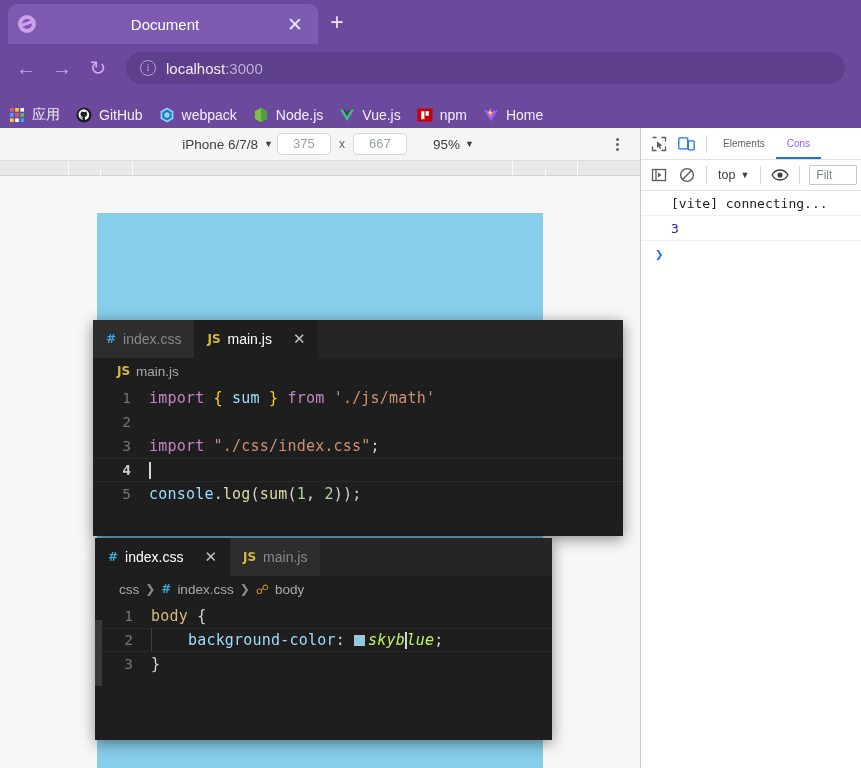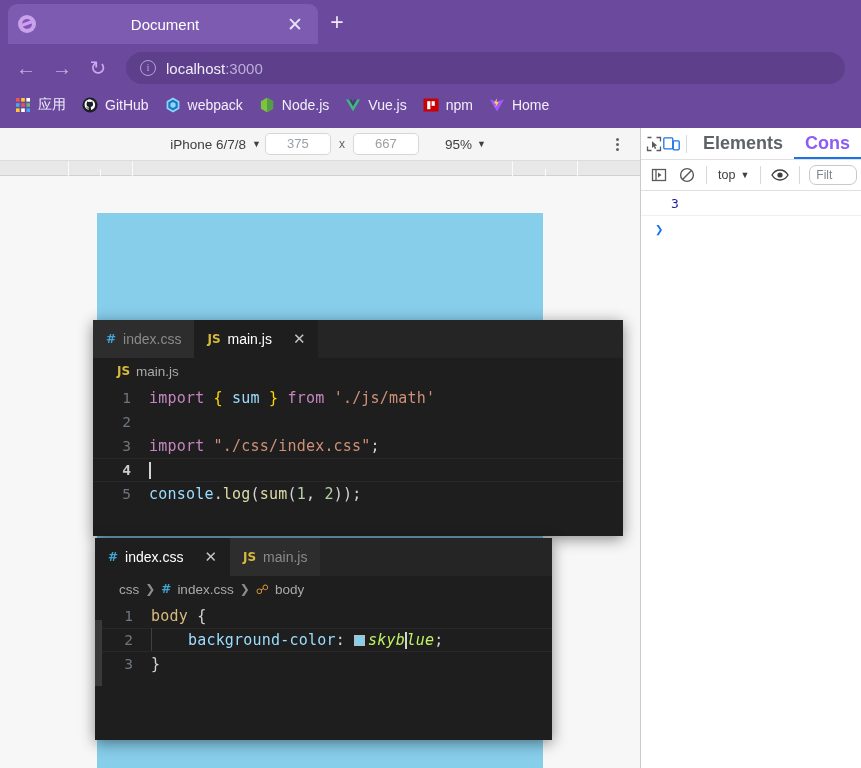--- a/index.html
+++ b/index.html
@@ -54,35 +54,35 @@
     display: flex; align-items: center; padding: 0 14px;
   }
   .omni-info {
     width: 16px; height: 16px; border-radius: 50%; border: 1.5px solid #b9a2d4;
     color: #b9a2d4; font-size: 11px; line-height: 13px; text-align: center;
     flex: 0 0 auto; margin-right: 10px; font-family: "Liberation Serif", serif;
   }
   .omni-text { font-size: 15px; color: #f2ecfa; white-space: nowrap; }
   .omni-text .dim { color: #bfaedb; }
 
-  .bookmarks { height: 36px; display: flex; align-items: flex-start; padding: 0 8px; gap: 2px; overflow: hidden; }
+  .bookmarks { height: 36px; display: flex; align-items: flex-end; padding: 0 2px; gap: 2px; overflow: hidden; }
   .bm { display: flex; align-items: center; height: 26px; padding: 0 7px; border-radius: 4px; flex: 0 0 auto; }
   .bm-label { color: #f3eefb; font-size: 14px; white-space: nowrap; margin-left: 7px; }
   .ico { width: 16px; height: 16px; flex: 0 0 auto; position: relative; display:block; }
 
   
   .device-bar {
     position: absolute; left: 0; top: 128px; width: 640px; height: 33px;
     background: #f5f5f5; border-bottom: 1px solid #dcdcdc;
     display: flex; align-items: center; justify-content: center; gap: 0; padding-left: 16px;
   }
   .dev-select { font-size: 13.5px; color: #3c4043; display: flex; align-items: center; gap: 6px; }
   .caret { font-size: 9px; color: #3c4043; }
   .dim-input {
-    width: 66px; height: 22px; border: 1px solid #d6d6d6; background: #fff;
+    width: 54px; height: 22px; border: 1px solid #d6d6d6; background: #fff;
     color: #9aa0a6; font-size: 13px; text-align: center; line-height: 20px;
     margin: 0 4px; border-radius: 5px;
   }
   .times { color: #5f6368; font-size: 12px; margin: 0 4px; }
   .zoom-select { font-size: 13.5px; color: #3c4043; margin-left: 22px; display: flex; align-items: center; gap: 5px;}
   .kebab {
     position: absolute; right: 14px; top: 7px; width: 18px; height: 18px;
     display: flex; flex-direction: column; align-items: center; justify-content: center; gap: 2px;
   }
   .kebab i { width: 3px; height: 3px; background: #5f6368; border-radius: 50%; display:block; }
@@ -192,31 +192,31 @@
     border-bottom: 1px solid #e0e0e0; padding-left: 4px;
   }
   .dt-icon-btn {
     width: 28px; height: 26px; display: flex; align-items: center; justify-content: center;
     color: #5a5a5a;
   }
   .dt-icon-btn.on { }
   .dt-divider { width: 1px; height: 18px; background: #d8d8d8; margin: 0 5px; }
   .dt-tab {
     height: 31px; display: flex; align-items: center; padding: 0 11px;
-    font-size: 18px; color: #5f6368; white-space: nowrap; font-weight: bold;
+    font-size: 10px; color: #5f6368; white-space: nowrap;
   }
   .dt-tab.active { color: #8b5cf6; box-shadow: inset 0 -2px 0 #1a73e8; }
 
   .dt-toolbar2 {
     height: 31px; display: flex; align-items: center; gap: 0;
     border-bottom: 1px solid #e0e0e0; padding-left: 4px;
   }
   .ctx-select { font-size: 12.5px; color: #3c4043; display: flex; align-items: center; gap: 5px; padding: 0 6px;}
   .filter-box {
-    flex: 1 1 auto; height: 20px; border: 1px solid #c9c9c9; border-radius: 7px;
+    flex: 1 1 auto; height: 20px; border: 1px solid #c9c9c9; border-radius: 1px;
     margin-left: 4px; margin-right: 4px; font-size: 12px; color: #80868b;
     display: flex; align-items: center; padding-left: 6px; overflow: hidden; white-space: nowrap;
   }
 
   .console-log { font-family: "DejaVu Sans Mono", monospace; font-size: 13px; }
   .log-row {
     min-height: 25px; display: flex; align-items: center;
     border-bottom: 1px solid #f0f0f0; padding-left: 30px; color: #202124;
     white-space: nowrap;
   }
@@ -500,20 +500,21 @@
         <svg width="18" height="14" viewBox="0 0 18 14">
           <path d="M1 7s3-5 8-5 8 5 8 5-3 5-8 5-8-5-8-5z" stroke="#3c4043" fill="none" stroke-width="1.4"></path>
           <circle cx="9" cy="7" r="2.6" fill="#3c4043"></circle>
         </svg>
       </div>
       <div class="dt-divider"></div>
       <div class="filter-box">Filt</div>
     </div>
 
     <div class="console-log">
+      <div class="log-row">[vite] connecting...</div>
       <div class="log-row num-val">3</div>
       <div class="prompt-row">
         <span class="prompt-arrow">❯</span>
       </div>
     </div>
   </div>
 
 </div>
 
 </body></html>

